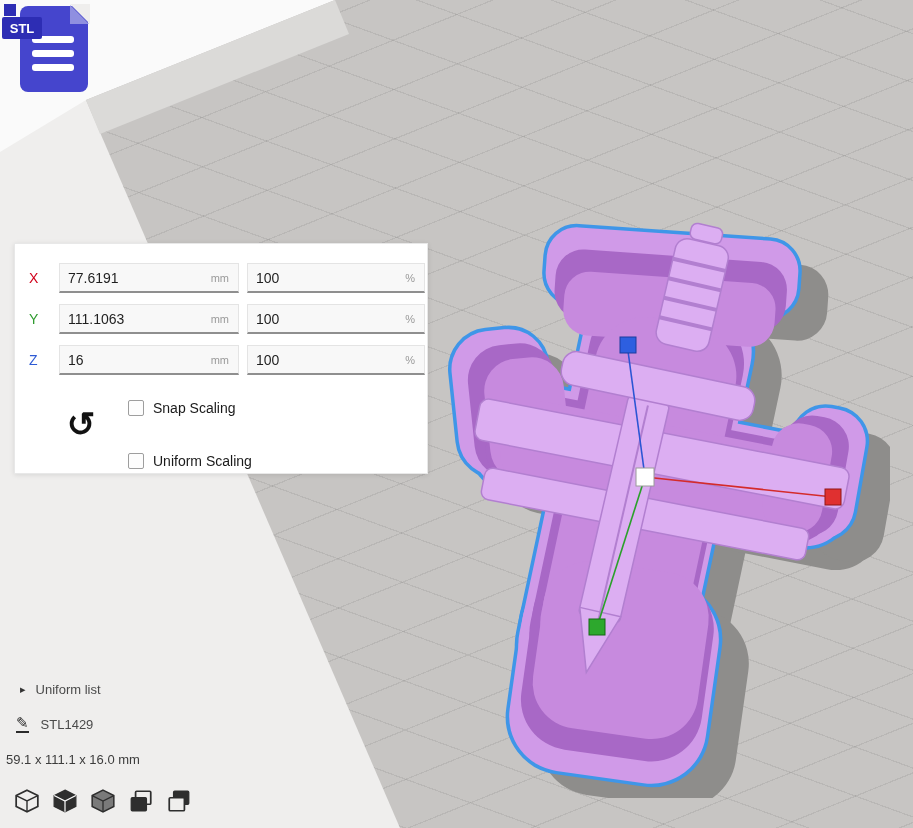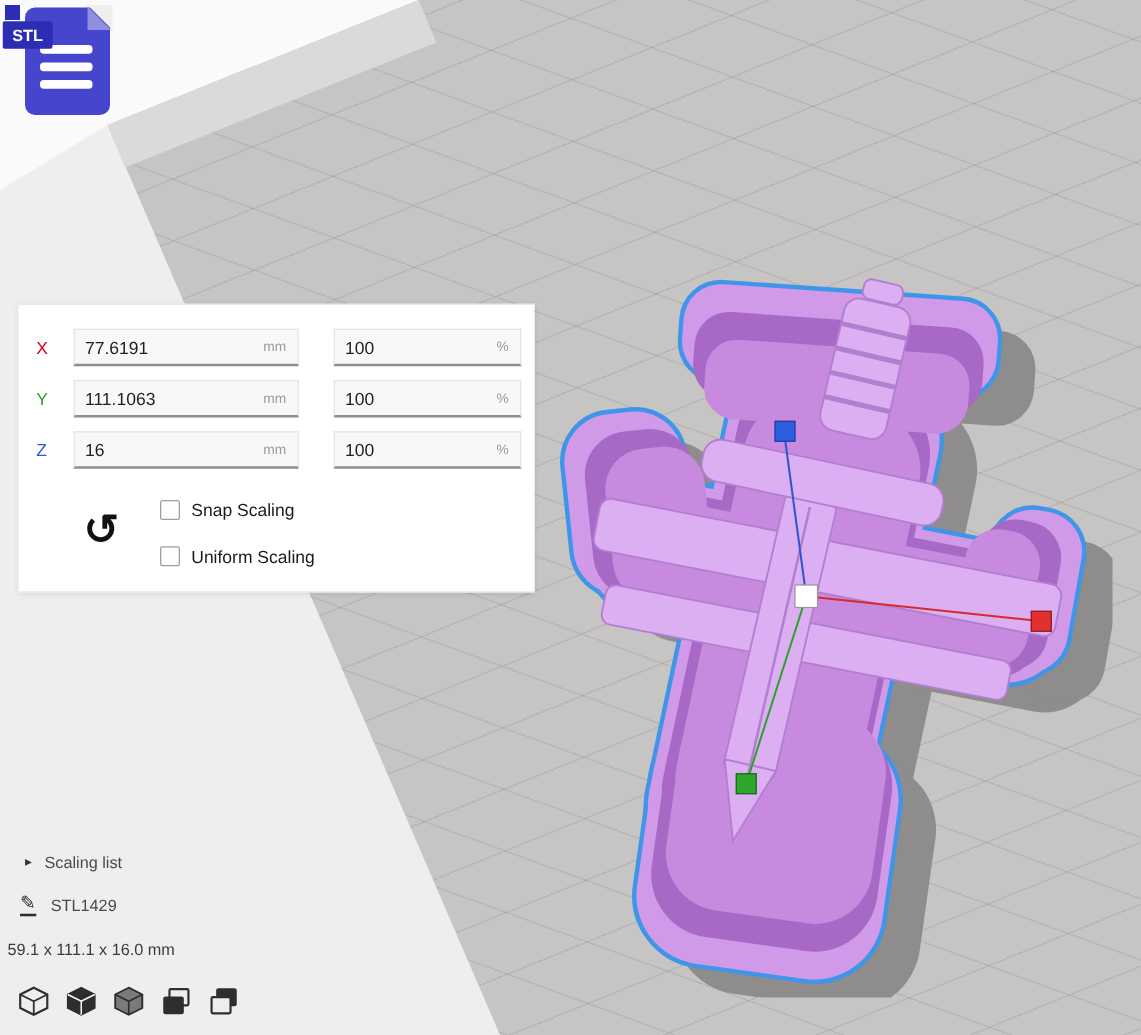--- a/index.html
+++ b/index.html
@@ -38,21 +38,21 @@
   }
   .axis-row{position:absolute;left:14px;right:14px;height:30px;}
   .axis-label{position:absolute;left:0;top:0;width:18px;line-height:30px;font-size:14px;}
   .axis-x{color:#d0021b;} .axis-y{color:#2e9b2e;} .axis-z{color:#2e5bd4;}
   .field{
     position:absolute;top:0;height:30px;background:#f8f8f8;
     border:1px solid #e4e4e4;border-bottom:2px solid #8f8f8f;
     display:flex;align-items:center;box-sizing:border-box;
   }
   .field-val{left:30px;width:180px;}
-  .field-pct{left:218px;width:150px;margin-left:20px;}
+  .field-pct{left:218px;width:178px;}
   .field input{
     flex:1;min-width:0;border:none;background:transparent;outline:none;
     font-family:"Liberation Sans",sans-serif;font-size:14px;color:#1f1f1f;padding:0 0 0 8px;
   }
   .unit{color:#9a9a9a;font-size:11px;padding-right:9px;}
   .reset-btn{
     position:absolute;left:44px;top:158px;width:44px;height:44px;
     font-size:34px;line-height:44px;text-align:center;color:#111;cursor:pointer;
     font-weight:bold;
   }
@@ -192,29 +192,29 @@
       <span class="unit">%</span>
     </div>
   </div>
 
   <div class="reset-btn">↺</div>
 
   <div class="check-row" style="top:155px">
     <span class="checkbox"></span>
     <span class="check-label">Snap Scaling</span>
   </div>
-  <div class="check-row" style="top:192px">
+  <div class="check-row" style="top:208px">
     <span class="checkbox"></span>
     <span class="check-label">Uniform Scaling</span>
   </div>
 </div>
 
 <div class="objlist-header">
   <span class="caret">▸</span>
-  <span>Scaling list</span>
+  <span>Uniform list</span>
 </div>
 <div class="objlist-item">
   <span class="edit-icon">✎</span>
   <span>STL1429</span>
 </div>
 <div class="dims-label">59.1 x 111.1 x 16.0 mm</div>
 
 <div class="view-icons">
   <span>
     <svg viewBox="0 0 24 24">

